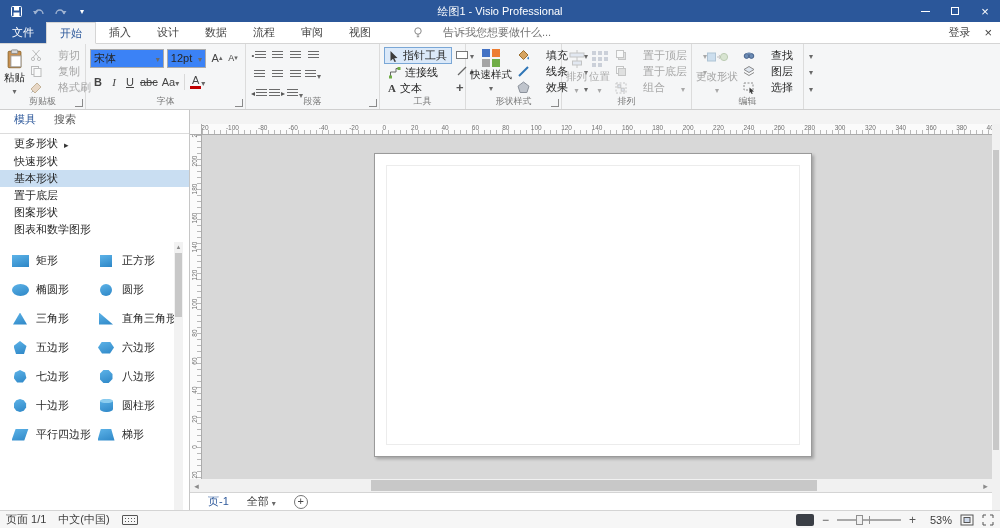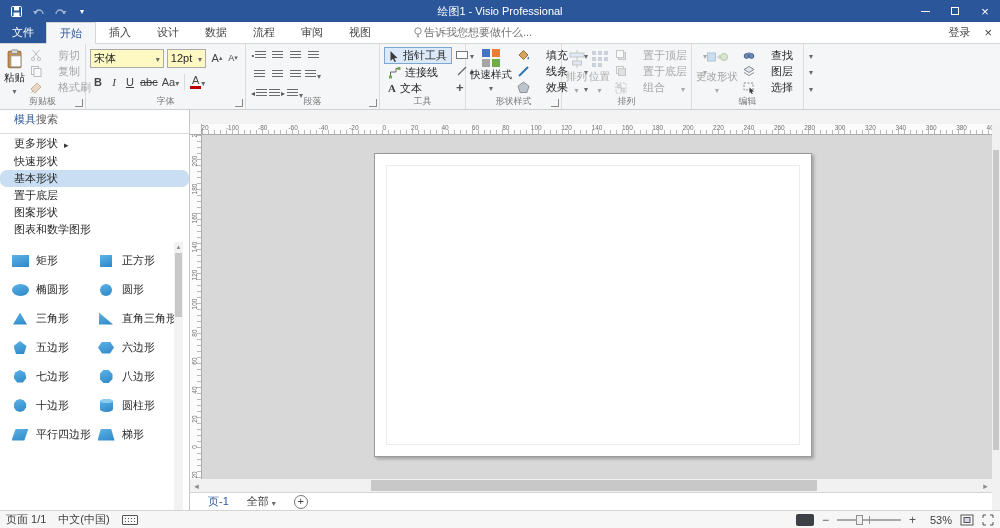--- a/index.html
+++ b/index.html
@@ -18,38 +18,38 @@
   .max-ic{width:8px;height:8px;border:1px solid #fff;display:block;}
   .x-ic::before{content:"×";font-size:13px;color:#fff;line-height:1;}
   .caret::after{content:"▾";font-size:8px;color:#696969;line-height:1;}
   .dis .caret::after{color:#a8a8a8;}
 
   
   .tabrow{position:absolute;top:22px;left:0;right:0;height:22px;background:#fff;border-bottom:1px solid #d5d5d5;display:flex;align-items:stretch;z-index:20;}
   .file-tab{width:46px;background:#2b579a;color:#fff;display:flex;align-items:center;justify-content:center;}
   .rtab{padding:0 13px;display:flex;align-items:center;color:#444;}
   .rtab.active{background:#f5f6f7;border:1px solid #d5d5d5;border-bottom:1px solid #f5f6f7;color:#2b579a;margin-bottom:-1px;}
-  .tellme{display:flex;align-items:center;gap:0;margin-left:28px;color:#767676;}
+  .tellme{display:flex;align-items:center;gap:19px;margin-left:28px;color:#767676;}
   .tab-right{margin-left:auto;display:flex;align-items:center;gap:14px;padding-right:8px;}
   .signin{color:#444;}
   .doc-x::before{content:"×";font-size:13px;color:#444;}
 
   
   .ribbon{position:absolute;top:44px;left:0;right:0;height:66px;background:#f5f6f7;border-bottom:1px solid #cfcfcf;display:flex;z-index:10;}
   .rgroup{position:relative;border-right:1px solid #dcdcdc;padding:3px 4px 13px;display:flex;gap:2px;}
   .rgroup.fill{flex:1;border-right:none;}
   .glabel{position:absolute;bottom:1px;left:0;right:0;text-align:center;font-size:9px;color:#7a7a7a;}
   .launcher{position:absolute;right:2px;bottom:2px;width:8px;height:8px;border-right:1px solid #8a8a8a;border-bottom:1px solid #8a8a8a;}
   .bigbtn{width:44px;display:flex;flex-direction:column;align-items:center;justify-content:flex-start;gap:1px;padding-top:2px;font-size:10.5px;text-align:center;}
   .bigbtn .lbl{line-height:12px;white-space:nowrap;}
   .ccol{display:flex;flex-direction:column;justify-content:flex-start;}
   .sbtn{display:flex;align-items:center;gap:16px;height:17px;padding:0 3px;white-space:nowrap;}
   .dis{color:#a6a6a6;}
   .dis svg,.dis .ic{opacity:.45;}
-  .combo{height:19px;background:#fef9c3;border:1px solid #ababab;display:flex;align-items:center;justify-content:space-between;padding:0 3px;margin-right:3px;}
+  .combo{height:19px;background:#3b82f6;border:1px solid #ababab;display:flex;align-items:center;justify-content:space-between;padding:0 3px;margin-right:3px;}
   .w84{width:84px}.w44{width:44px}
   .frow{display:flex;align-items:center;height:22px;}
   .fbtn{min-width:16px;height:18px;display:flex;align-items:center;justify-content:center;padding:0 2px;color:#444;}
   .vsep{width:1px;height:16px;background:#d9d9d9;margin:0 3px;}
   .b{font-weight:bold}.i{font-style:italic;font-family:"Liberation Serif",serif}.u{text-decoration:underline}.s{text-decoration:line-through}
   .fcolor{display:flex;flex-direction:column;align-items:center;line-height:10px;}
   .fcolor .bar{width:11px;height:3px;background:#c00000;margin-top:1px;}
   .pli{width:18px;height:17px;display:flex;align-items:center;justify-content:center;gap:1px;}
   .li{width:11px;height:9px;background:repeating-linear-gradient(to bottom,#6b6b6b 0 1px,transparent 1px 3px);}
   .prow{display:flex;align-items:center;height:19px;}
@@ -60,26 +60,26 @@
   .plus-ic::before{content:"+";font-size:13px;color:#555;font-weight:bold;}
   .qs-icon{display:grid;grid-template-columns:8px 8px;grid-gap:2px;}
   .qs-icon span{width:8px;height:8px;}
 
   
   .workspace{position:absolute;top:110px;left:0;right:0;bottom:18px;background:#fff;}
   .sidebar{position:absolute;left:0;top:0;bottom:0;width:190px;background:#fff;border-right:1px solid #c6c6c6;overflow:hidden;}
   .sb-head{display:flex;align-items:center;justify-content:space-between;padding:10px 12px 4px 14px;}
   .sb-title{font-size:15px;font-weight:bold;color:#3d3d3d;}
   .chev::before{content:"«";color:#666;font-size:12px;}
-  .sb-tabs{display:flex;padding:2px 14px 6px;}
+  .sb-tabs{display:flex;gap:18px;padding:2px 14px 6px;}
   .sbtab{color:#595959;}
   .sbtab.active{color:#2b579a;}
   .sb-sep{height:1px;background:#dcdcdc;}
   .st-item{height:17px;display:flex;align-items:center;padding-left:14px;color:#262626;}
-  .st-item.active{background:#c9def2;border-radius:7px;}
+  .st-item.active{background:#c9def2;}
   .more-shapes{height:19px;display:flex;align-items:center;gap:6px;padding-left:14px;}
   .tri::before{content:"▸";font-size:9px;color:#333;}
   .masters-wrap{position:relative;padding-top:8px;height:100%;}
   .masters{display:flex;flex-wrap:wrap;width:172px;}
   .master{display:flex;align-items:center;gap:5px;height:29px;width:50%;padding-left:9px;}
   .micon{width:22px;height:16px;display:flex;align-items:center;justify-content:center;flex:none;}
   .mlabel{font-size:11px;color:#262626;white-space:nowrap;}
   .shp{width:17px;height:12px;background:linear-gradient(160deg,#5db3e8 0%,#2d86c6 100%);}
   .shp.square{width:12px;height:12px;}
   .shp.ellipse{border-radius:50%;}

